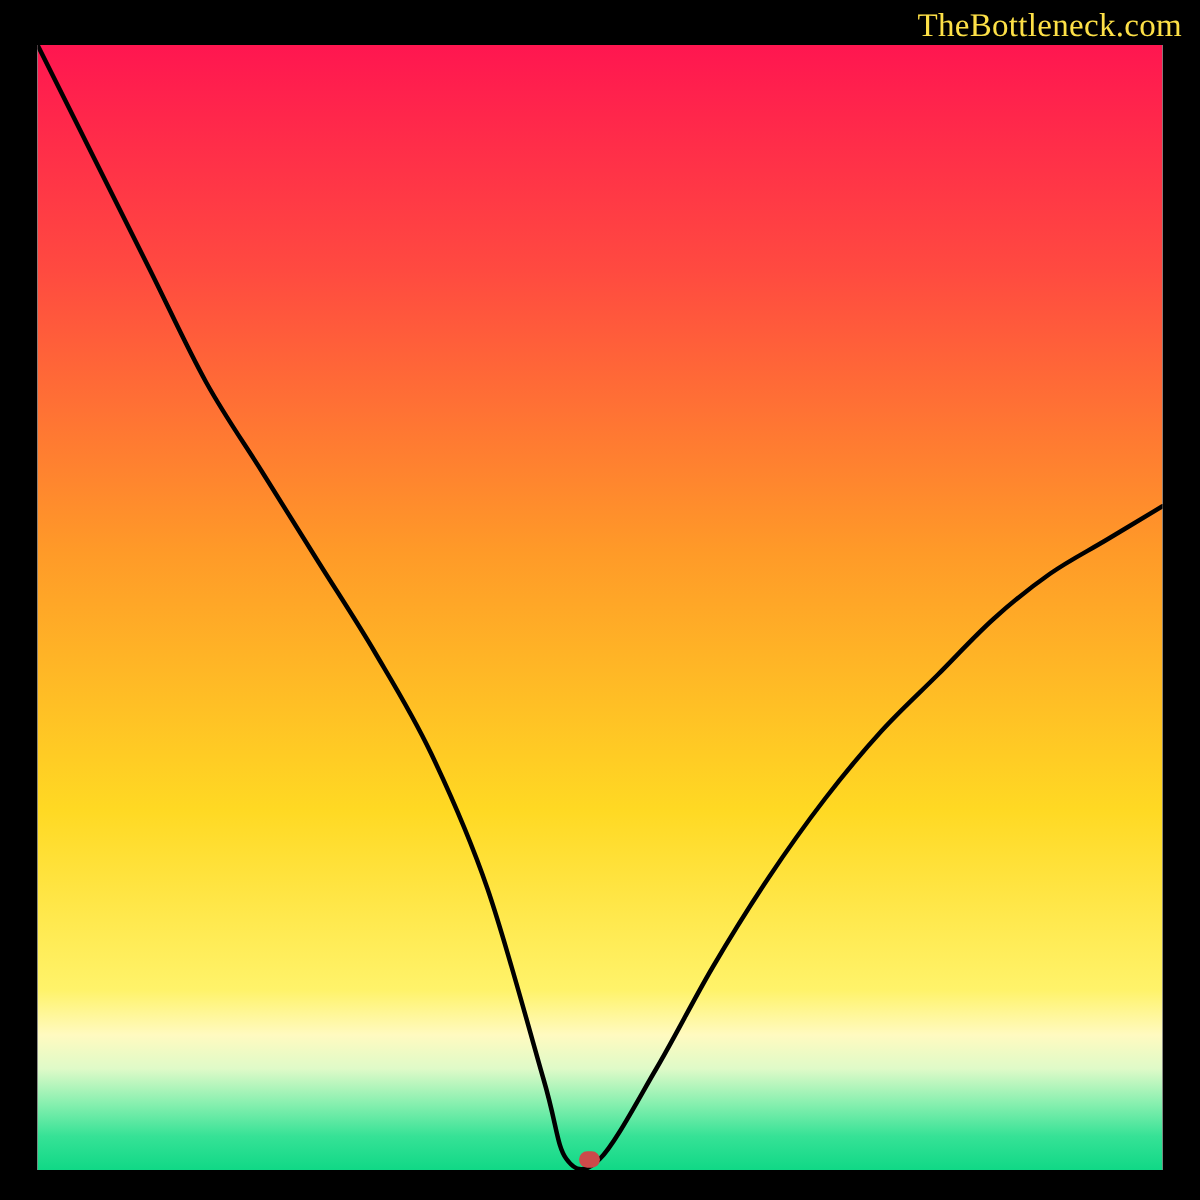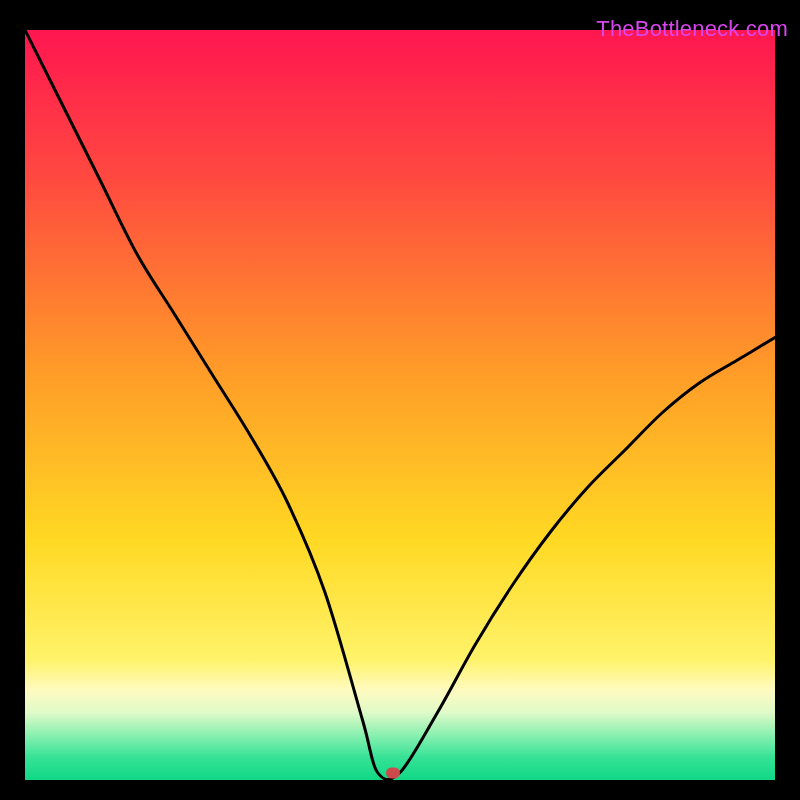--- a/index.html
+++ b/index.html
@@ -15,27 +15,26 @@
     left: 0;
     top: 0;
     width: 800px;
     height: 800px;
     background: #000;
   }
   .watermark {
     position: absolute;
     top: 4px;
     right: 12px;
-    font-family: Liberation Sans, sans-serif;
+    font-family: Liberation Serif, serif;
     font-size: 22px;
-    color: #d946ef;
+    color: #fde047;
     font-weight: 500;
     letter-spacing: 0.2px;
     z-index: 10;
-    margin-top: 12px;
   }
   .plot {
     position: absolute;
     left: 25px;
     top: 30px;
     width: 750px;
     height: 750px;
     background: #fff;
     overflow: hidden;
   }

